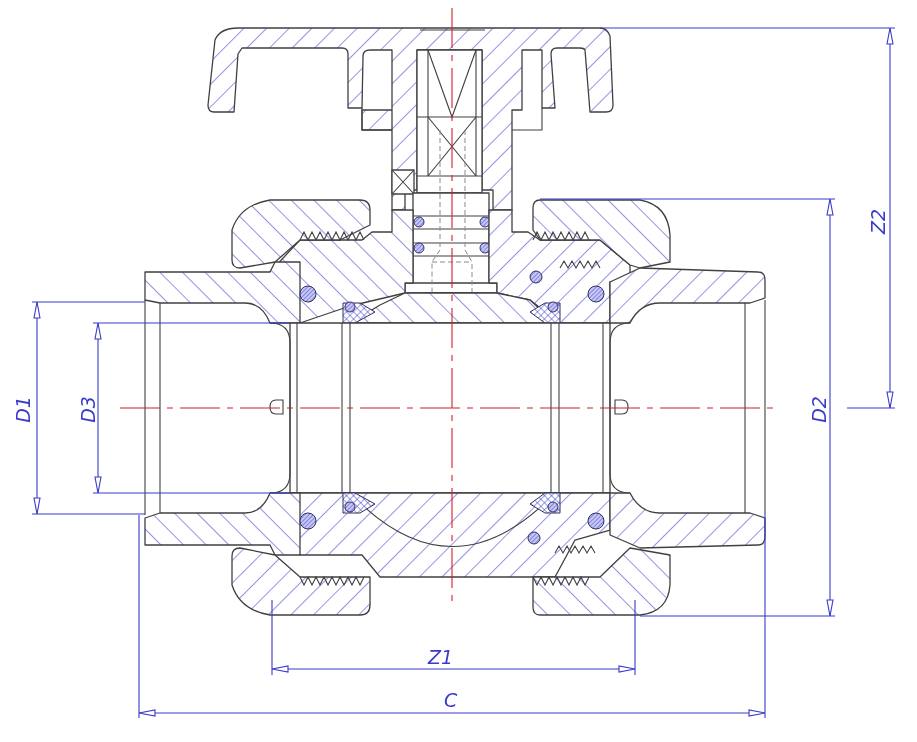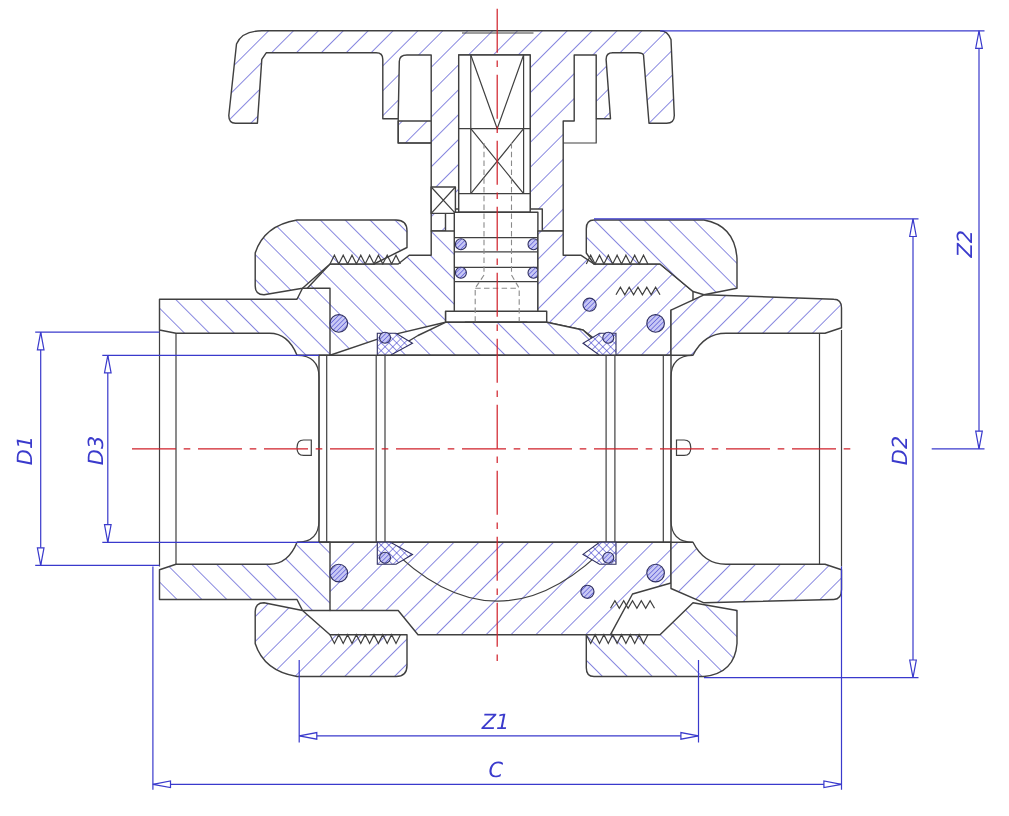--- a/index.html
+++ b/index.html
@@ -212,14 +212,14 @@
     <line class="dim" x1="139" y1="713" x2="765" y2="713"></line>
     <path class="arrow" d="M139,713 L155,710 L155,716 Z"></path>
     <path class="arrow" d="M765,713 L749,710 L749,716 Z"></path>
   </g>
 </svg>
 
 <div class="lbl rot" style="left:10px; top:400px;">D1</div>
 <div class="lbl rot" style="left:75px; top:400px;">D3</div>
 <div class="lbl rot" style="left:806px; top:400px;">D2</div>
 <div class="lbl rot" style="left:866px; top:212px;">Z2</div>
-<div class="lbl" style="left:438px; top:648px;">Z1</div>
+<div class="lbl" style="left:428px; top:648px;">Z1</div>
 <div class="lbl" style="left:444px; top:691px;">C</div>
 
 </body></html>

